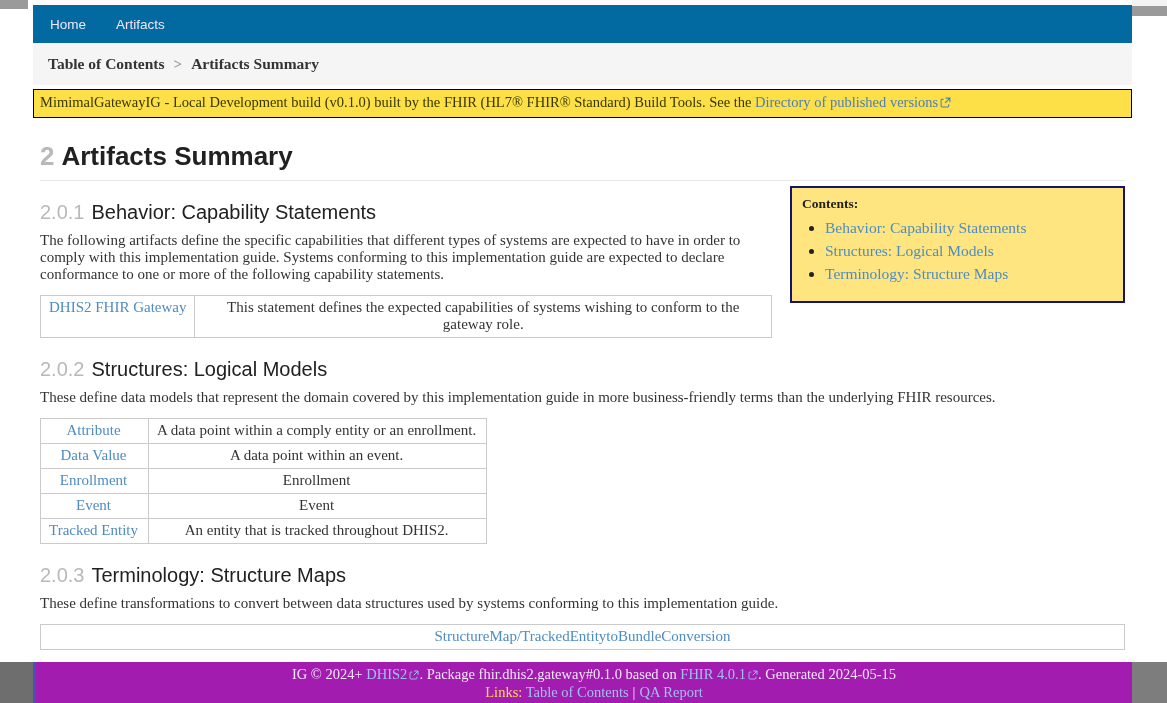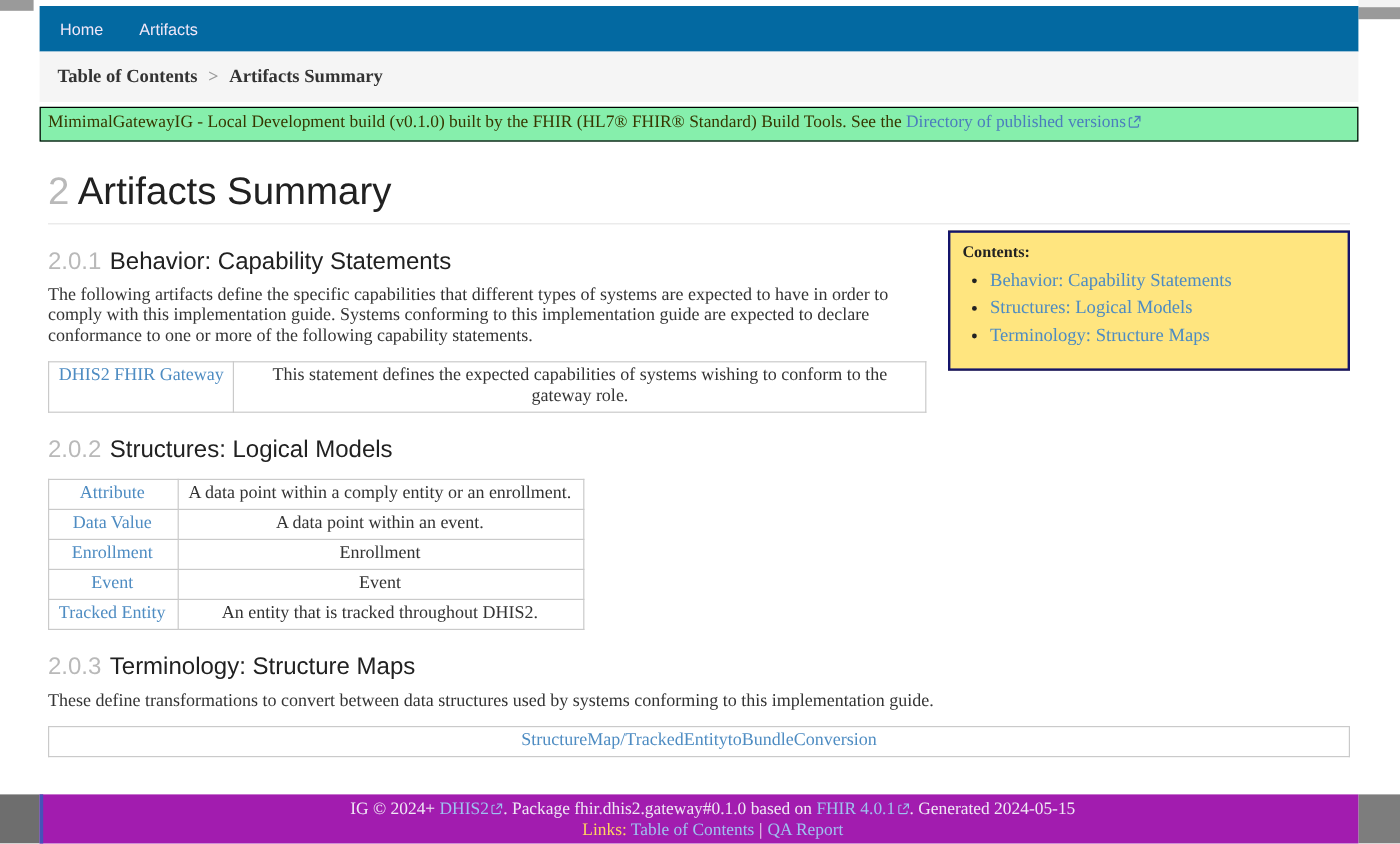--- a/index.html
+++ b/index.html
@@ -21,26 +21,26 @@
   
   .navbar{background:#0369a1;height:38px;display:flex;align-items:center;padding-left:17px;gap:30px;}
   .navbar a{color:#f1e7f8;font-family:"Liberation Sans",sans-serif;font-size:13.5px;text-decoration:none;cursor:pointer;}
 
   
   .breadcrumb-band{background:#f5f5f5;height:42px;display:flex;align-items:center;padding-left:15px;}
   .breadcrumb-band .crumb{font-weight:bold;font-size:15.5px;color:#333;text-decoration:none;}
   .breadcrumb-band .crumb-sep{color:#999;font-weight:bold;margin:0 9px;font-size:15px;}
 
   
-  .publish-box{margin-top:4px;background:#86efac;border:1px solid #000;padding:3px 7px 4px 6px;font-size:14.5px;color:#373700;line-height:1.3;}
+  .publish-box{margin-top:4px;background:#fde047;border:1px solid #000;padding:3px 7px 4px 6px;font-size:14.5px;color:#373700;line-height:1.3;}
   .publish-box a{color:#4b7dbd;text-decoration:none;}
 
   main{padding:0 7px;}
 
-  h2{font-family:"Liberation Sans",sans-serif;font-weight:400;font-size:32px;color:#212121;
+  h2{font-family:"Liberation Sans",sans-serif;font-weight:700;font-size:26px;color:#212121;
      margin:23px 0 0 0;padding-bottom:8px;border-bottom:1px solid #e7e7e7;}
   h3{font-family:"Liberation Sans",sans-serif;font-weight:400;font-size:20px;color:#212121;margin:20px 0 0 0;}
   .sec-num{color:#b9b9b9;margin-right:7px;}
 
   p{font-size:15px;line-height:1.14;margin:7px 0 0 0;}
   .section-desc{margin-top:8px;}
 
   
   .contents-box{float:right;width:311px;background:#ffe57f;border:2px solid #14146b;
                 padding:8px 10px 13px 10px;margin:5px 0 14px 18px;}
@@ -114,20 +114,21 @@
     <table class="tbl-capability">
       <tbody>
           <tr>
         <td><a>DHIS2 FHIR Gateway</a></td>
         <td>This statement defines the expected capabilities of systems wishing to conform to the gateway role.</td>
       </tr>
     </tbody>
       </table>
 
     <h3><span class="sec-num">2.0.2</span><span>Structures: Logical Models</span></h3>
+    <p class="section-desc">These define data models that represent the domain covered by this implementation guide in more business-friendly terms than the underlying FHIR resources.</p>
 
     <table class="tbl-logical">
       <tbody>
           <tr>
         <td><a>Attribute</a></td>
         <td>A data point within a comply entity or an enrollment.</td>
       </tr>
       <tr>
         <td><a>Data Value</a></td>
         <td>A data point within an event.</td>

